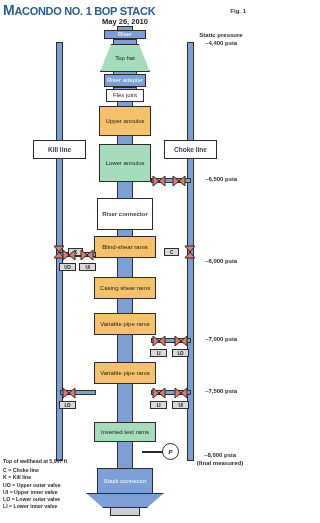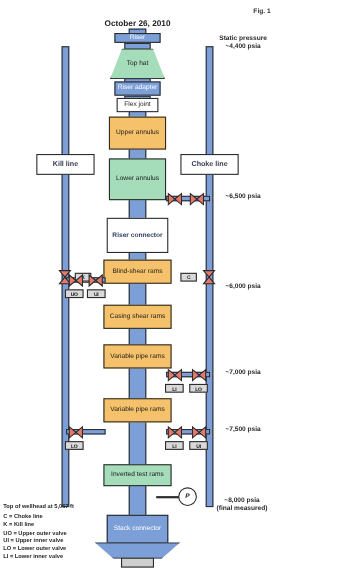--- a/index.html
+++ b/index.html
@@ -117,22 +117,25 @@
     display:flex;align-items:center;justify-content:center;
     font-size:6px;font-style:italic;font-weight:bold;color:#222;
   }
   .gstem{background:#2b2b2b;}
 </style>
 </head>
 <body>
 
 <div id="canvas">
 
+  <div class="abs title">
+    <span class="cap">M</span><span>ACONDO NO. 1 BOP STACK</span>
+  </div>
   <div class="abs figno">Fig. 1</div>
-  <div class="abs subdate">October 26, 2010</div>
+  <div class="abs subdate">May 26, 2010</div>
 
   <div class="abs pipe" style="left:117px;top:26px;width:16px;height:6px;"></div>
 
   <div class="abs box blue" style="left:104px;top:30px;width:42px;height:9px;">Riser</div>
 
   <div class="abs pipe" style="left:113px;top:39px;width:24px;height:6px;"></div>
 
   <div class="abs tophat" style="left:100px;top:44px;width:50px;height:28px;">Top hat</div>
 
   <div class="abs pipe" style="left:113px;top:71px;width:24px;height:4px;"></div>

